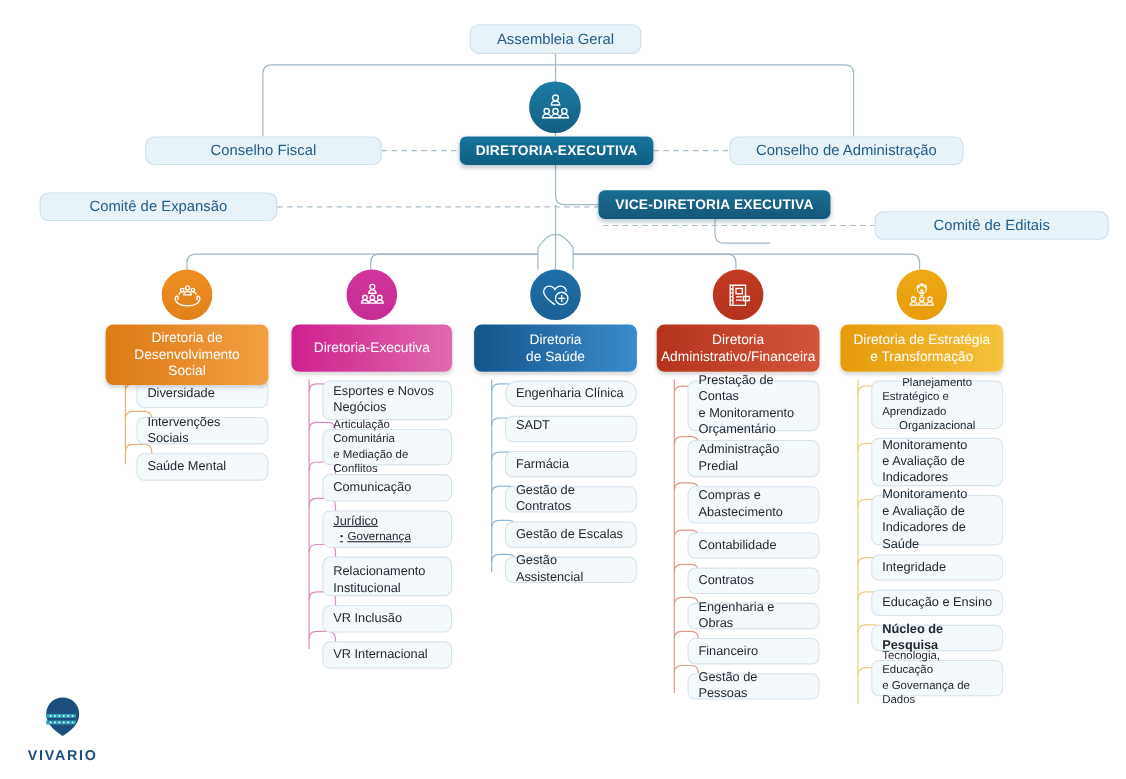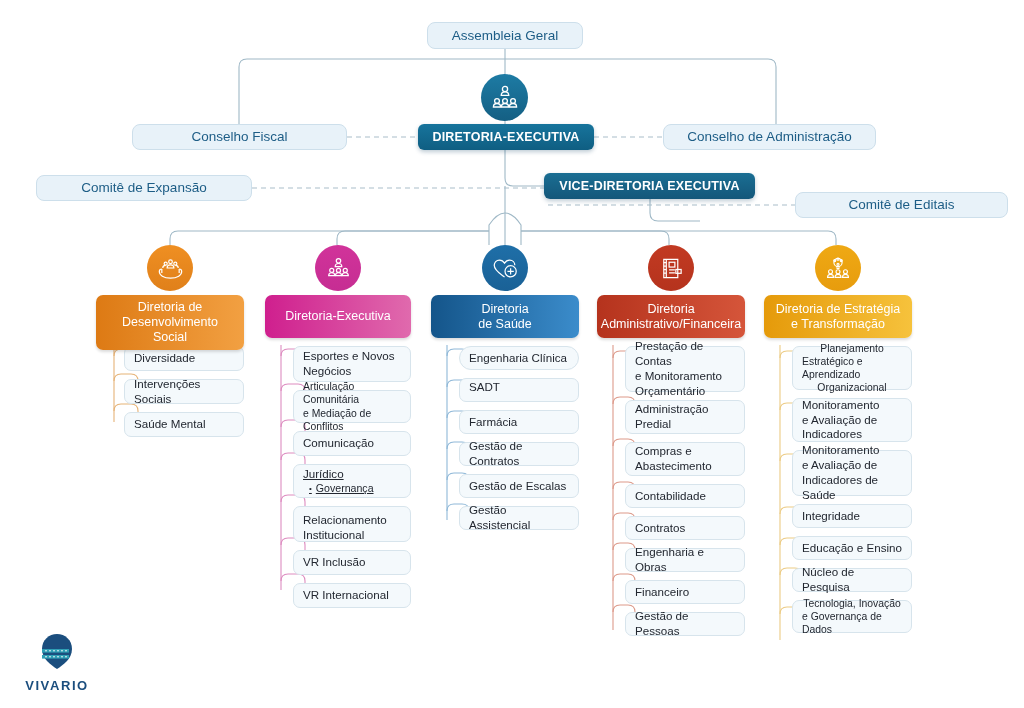--- a/index.html
+++ b/index.html
@@ -469,25 +469,25 @@
         <span>Monitoramento</span>
         <span>e Avaliação de</span>
         <span>Indicadores de Saúde</span>
       </div>
       <div class="sub" style="height:23px;">
         <span>Integridade</span>
         </div>
       <div class="sub" style="height:23px;">
         <span>Educação e Ensino</span>
         </div>
-      <div class="sub" style="height:23px;">
+      <div class="sub" style="height:23px;font-weight:bold;">
         <span>Núcleo de Pesquisa</span>
         </div>
       <div class="sub small" style="height:33px;">
-        <span>Tecnologia, Inovação</span>
+        <span>Tecnologia, Educação</span>
         <span>e Governança de Dados</span>
       </div>
     </div>
   </div>
 
   <div id="logo">
     <svg width="52" height="42" viewBox="0 0 52 42">
       <path d="M26 4 C18 4 11 10 11 19 c0 10 9 16 15 20 6-4 15-10 15-20 C41 10 34 4 26 4 Z" fill="#1b4e7e"></path>
       <rect x="11" y="19" width="27" height="3.6" fill="#2f9fb5"></rect>
       <rect x="11" y="25" width="27" height="3.6" fill="#2f9fb5"></rect>

